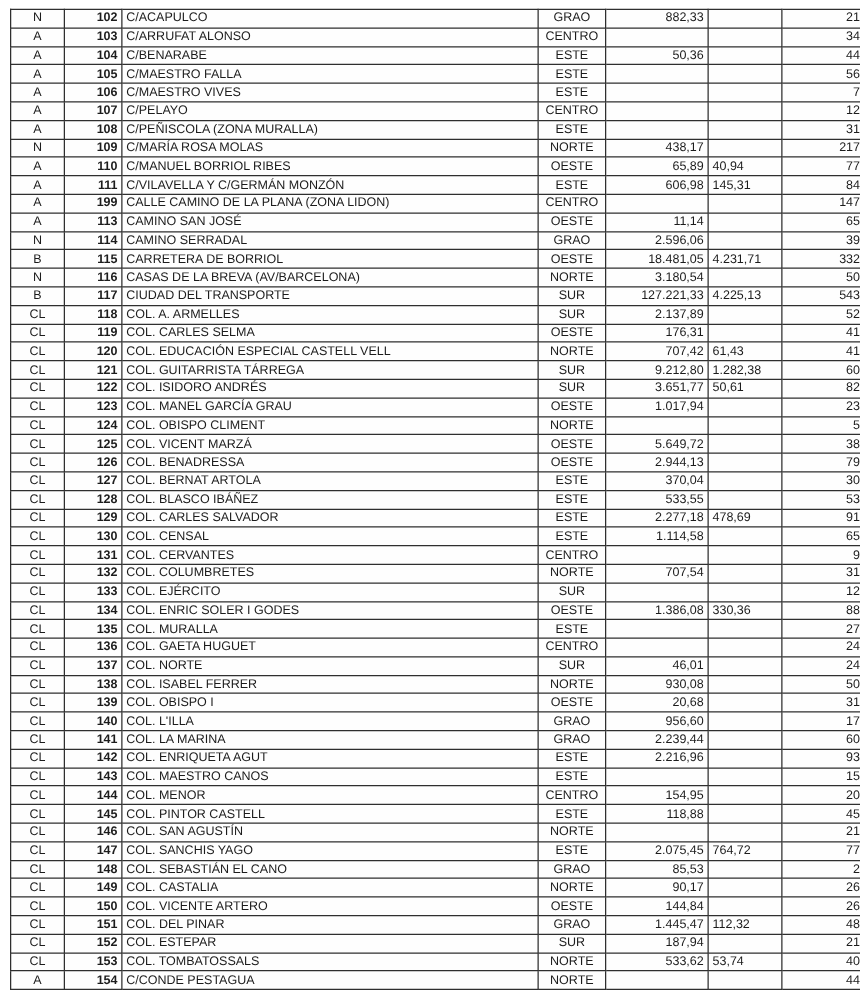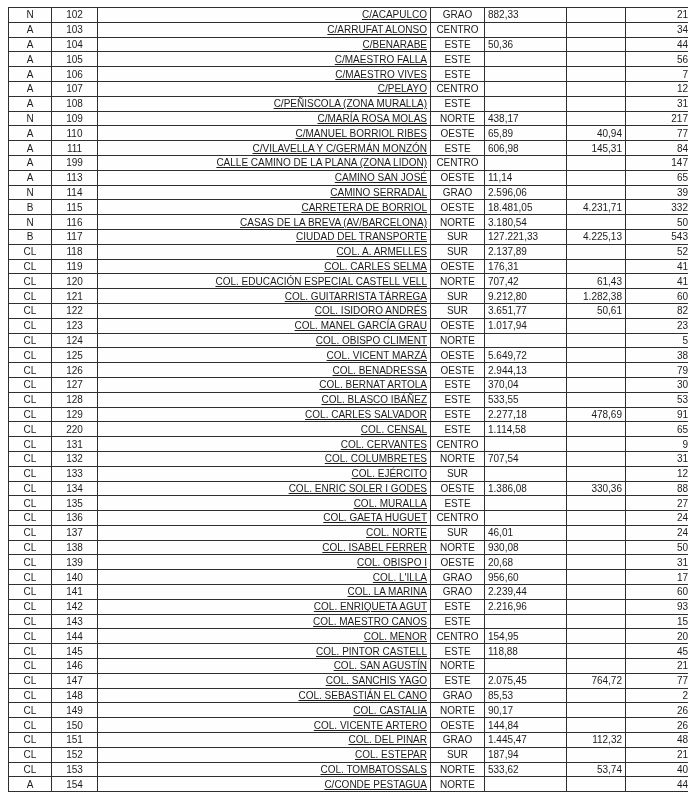--- a/index.html
+++ b/index.html
@@ -30,25 +30,25 @@
     height: 13.8px;
     padding: 0 3px;
     font-size: 10px;
     line-height: 13px;
     color: #1c1c1c;
     white-space: nowrap;
     overflow: hidden;
     background: #fefefe;
   }
   td.c-letter { width: 36px;  text-align: center; }
-  td.c-num    { width: 39px;  text-align: center; }
-  td.c-name   { width: 326px; text-align: right; text-decoration: underline;   }
+  td.c-num    { width: 39px;  text-align: right; font-weight: bold; }
+  td.c-name   { width: 326px; text-align: left;   }
   td.c-zone   { width: 47px;  text-align: center; margin-left: 16px; }
-  td.c-v1     { width: 75px;   }
-  td.c-v2     { width: 52px;  text-align: right;  }
+  td.c-v1     { width: 75px;  text-align: right;  }
+  td.c-v2     { width: 52px;   }
   td.c-count  { width: 59px;  text-align: right;  }
 </style>
 </head>
 <body>
 
 <div class="page">
   <table class="data-grid">
     <tbody id="table-body">
   <tr>
     <td class="c-letter">N</td>
@@ -325,21 +325,21 @@
     <td class="c-num">129</td>
     <td class="c-name">COL. CARLES SALVADOR</td>
     <td class="c-zone">ESTE</td>
     <td class="c-v1">2.277,18</td>
     <td class="c-v2">478,69</td>
     <td class="c-count">91</td>
   </tr>
 
   <tr>
     <td class="c-letter">CL</td>
-    <td class="c-num">220</td>
+    <td class="c-num">130</td>
     <td class="c-name">COL. CENSAL</td>
     <td class="c-zone">ESTE</td>
     <td class="c-v1">1.114,58</td>
     <td class="c-v2"></td>
     <td class="c-count">65</td>
   </tr>
 
   <tr>
     <td class="c-letter">CL</td>
     <td class="c-num">131</td>

